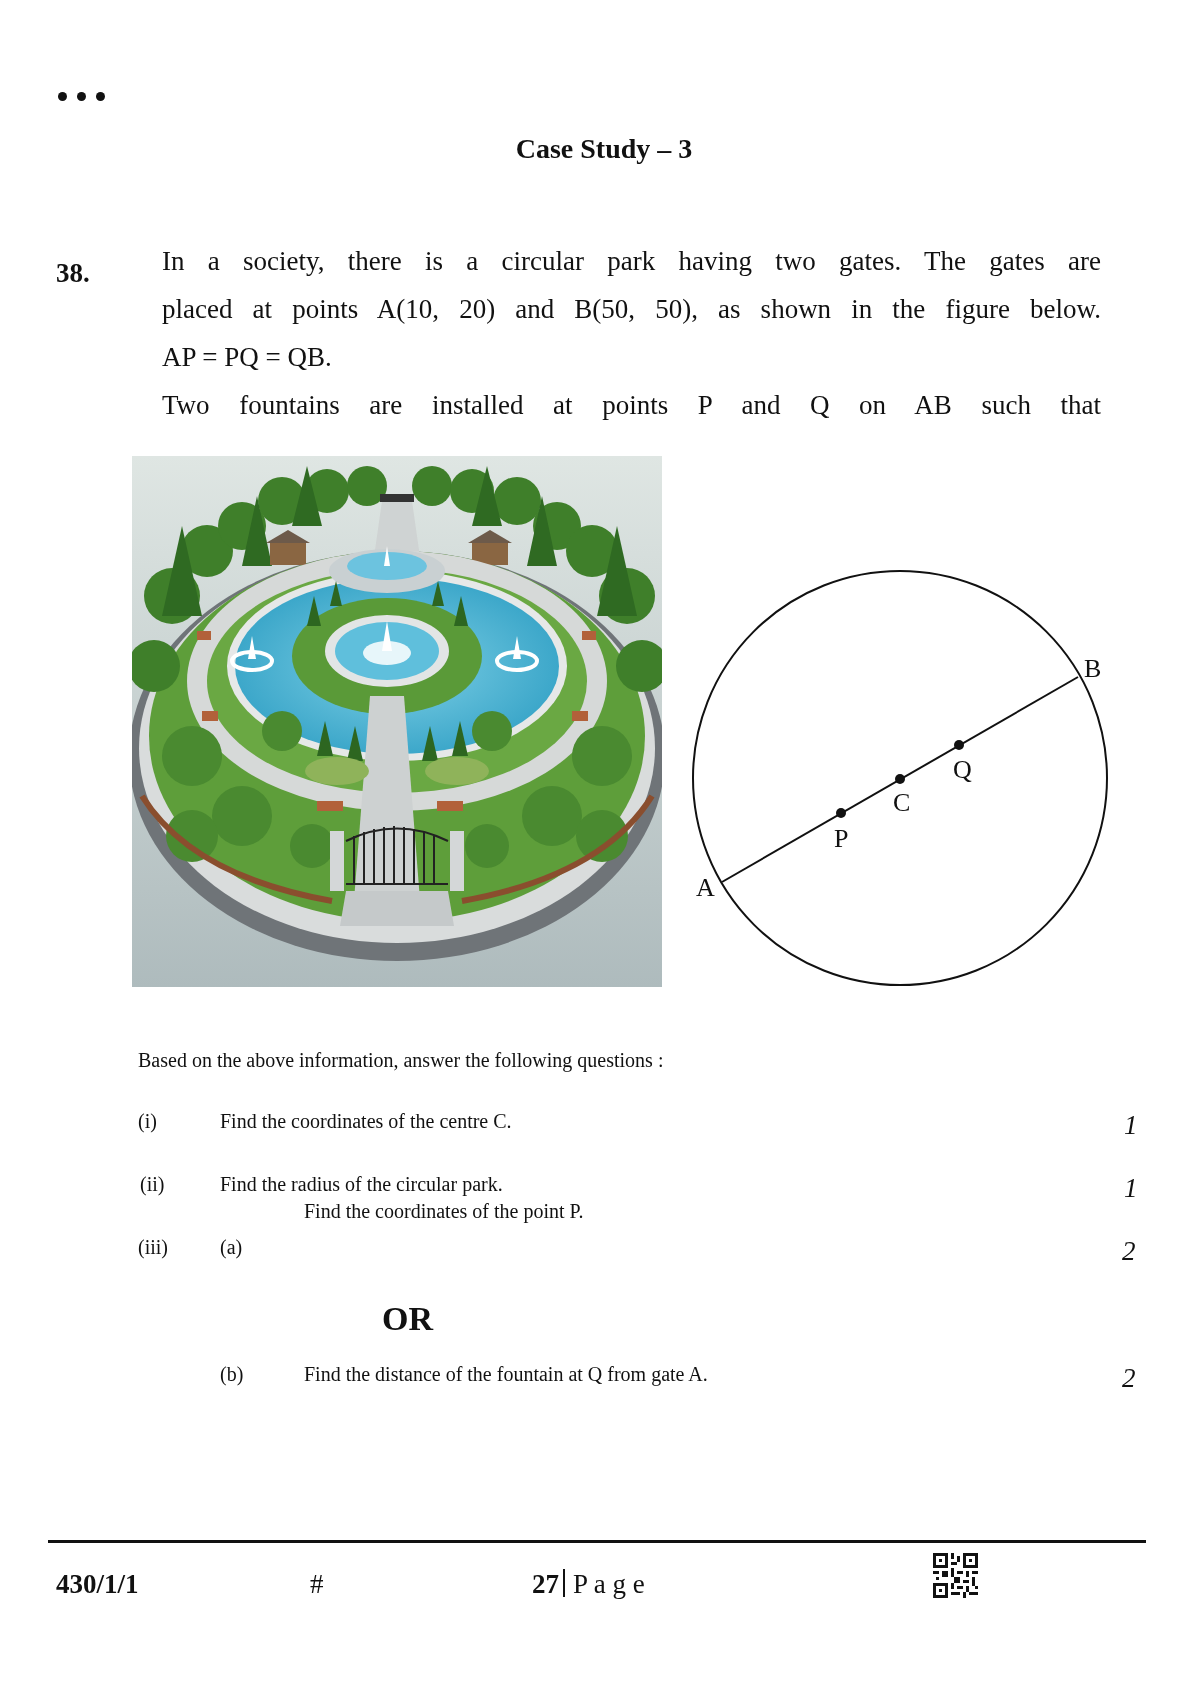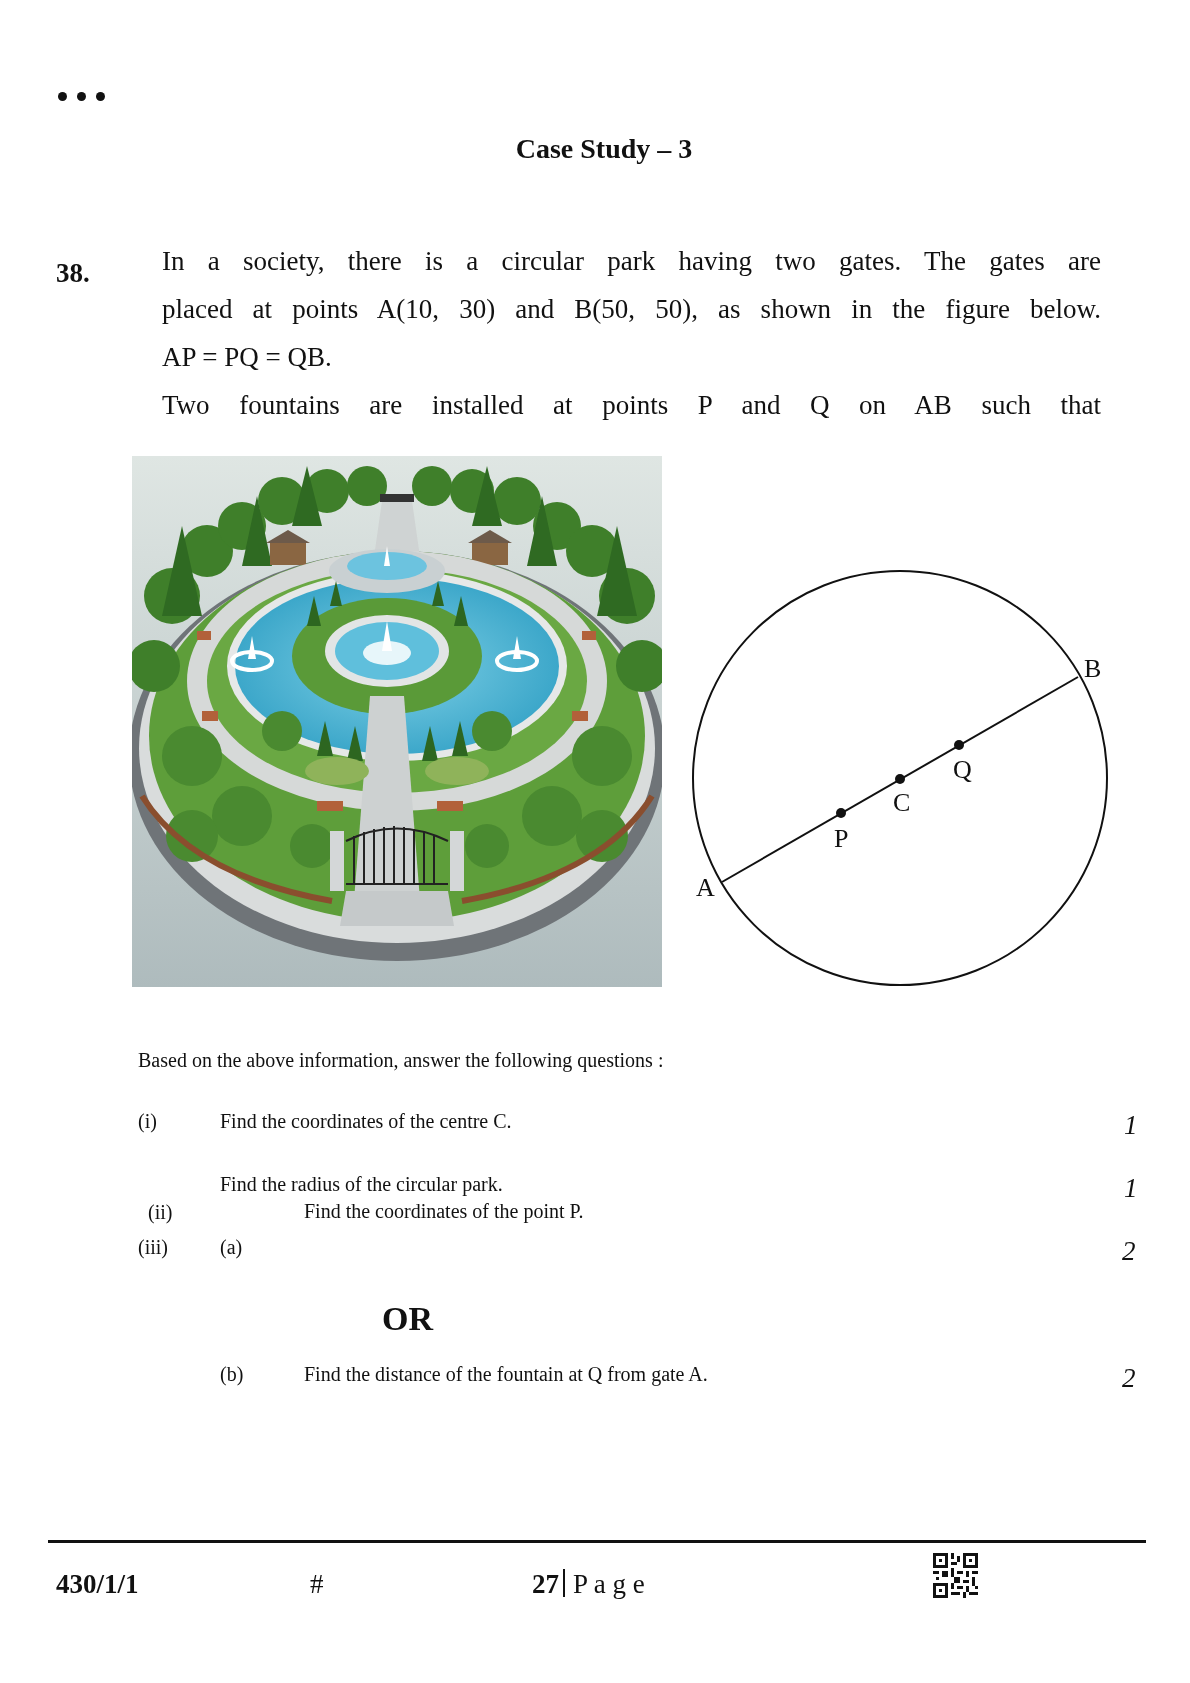--- a/index.html
+++ b/index.html
@@ -31,21 +31,21 @@
   <span class="dot"></span>
   <span class="dot"></span>
 </div>
 
 <div class="abs title">Case Study – 3</div>
 
 <div class="abs qnum">38.</div>
 
 <div class="abs para">
   <span class="line">In a society, there is a circular park having two gates. The gates are</span>
-  <span class="line">placed at points A(10, 30) and B(50, 50), as shown in the figure below.</span>
+  <span class="line">placed at points A(10, 20) and B(50, 50), as shown in the figure below.</span>
   <span class="line last">AP = PQ = QB.</span>
   <span class="line">Two fountains are installed at points P and Q on AB such that</span>
 </div>
 
 <div class="abs photo">
   <svg width="530" height="531" viewBox="0 0 530 531">
     <defs>
       <linearGradient id="sky" x1="0" y1="0" x2="0" y2="1">
         <stop offset="0" stop-color="#dfe6e3"></stop>
         <stop offset="1" stop-color="#aebbbd"></stop>
@@ -193,21 +193,21 @@
     <text x="273" y="218" font-family="Liberation Serif, serif" font-size="26" fill="#111">Q</text>
   </svg>
 </div>
 
 <div class="abs txt" style="left:138px; top:1049px;">Based on the above information, answer the following questions :</div>
 
 <div class="abs txt" style="left:138px; top:1110px;">(i)</div>
 <div class="abs txt" style="left:220px; top:1110px;">Find the coordinates of the centre C.</div>
 <div class="abs mark" style="left:1124px; top:1110px;">1</div>
 
-<div class="abs txt" style="left:148px; top:1173px;margin-top:28px;">(ii)</div>
+<div class="abs txt" style="left:140px; top:1173px;">(ii)</div>
 <div class="abs txt" style="left:220px; top:1173px;">Find the radius of the circular park.</div>
 <div class="abs mark" style="left:1124px; top:1173px;">1</div>
 
 <div class="abs txt" style="left:138px; top:1236px;">(iii)</div>
 <div class="abs txt" style="left:220px; top:1236px;">(a)</div>
 <div class="abs txt" style="left:304px; top:1200px;">Find the coordinates of the point P.</div>
 <div class="abs mark" style="left:1122px; top:1236px;">2</div>
 
 <div class="abs or" style="left:382px; top:1300px;">OR</div>
 

